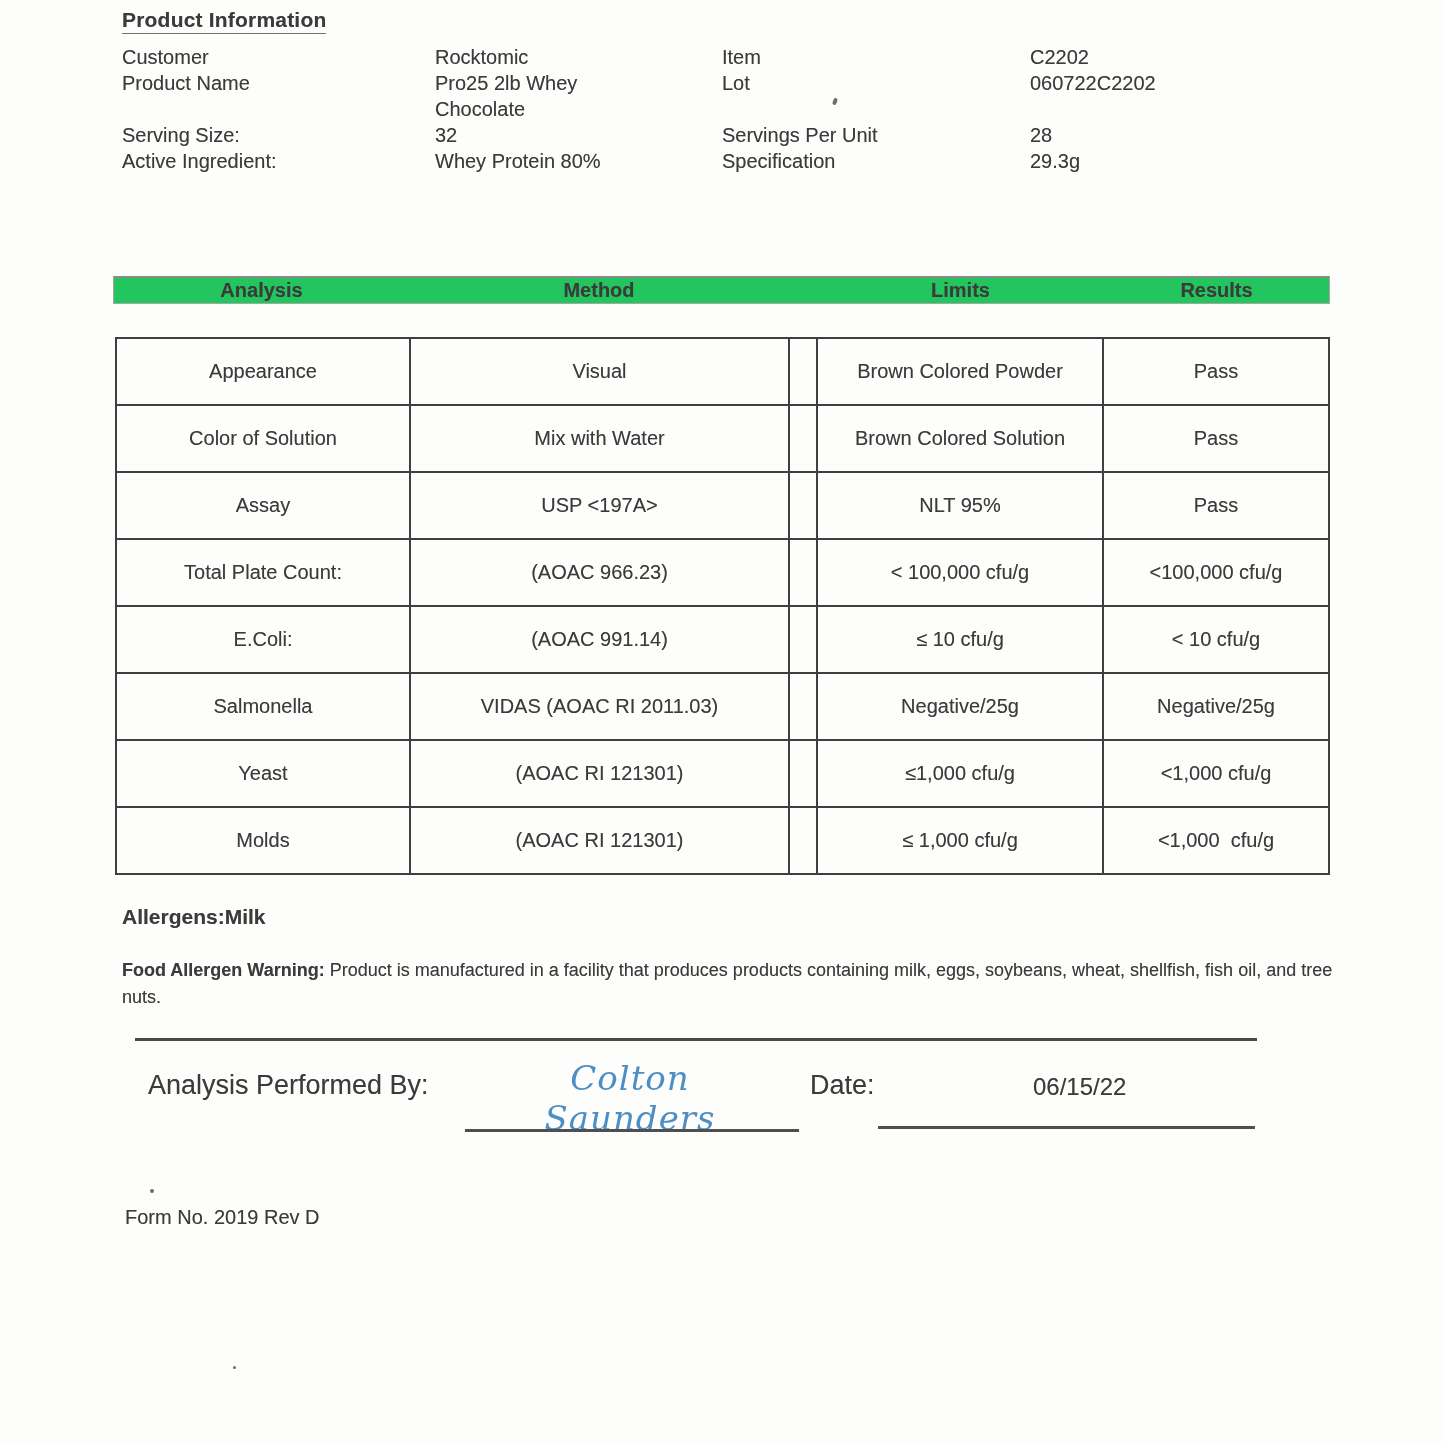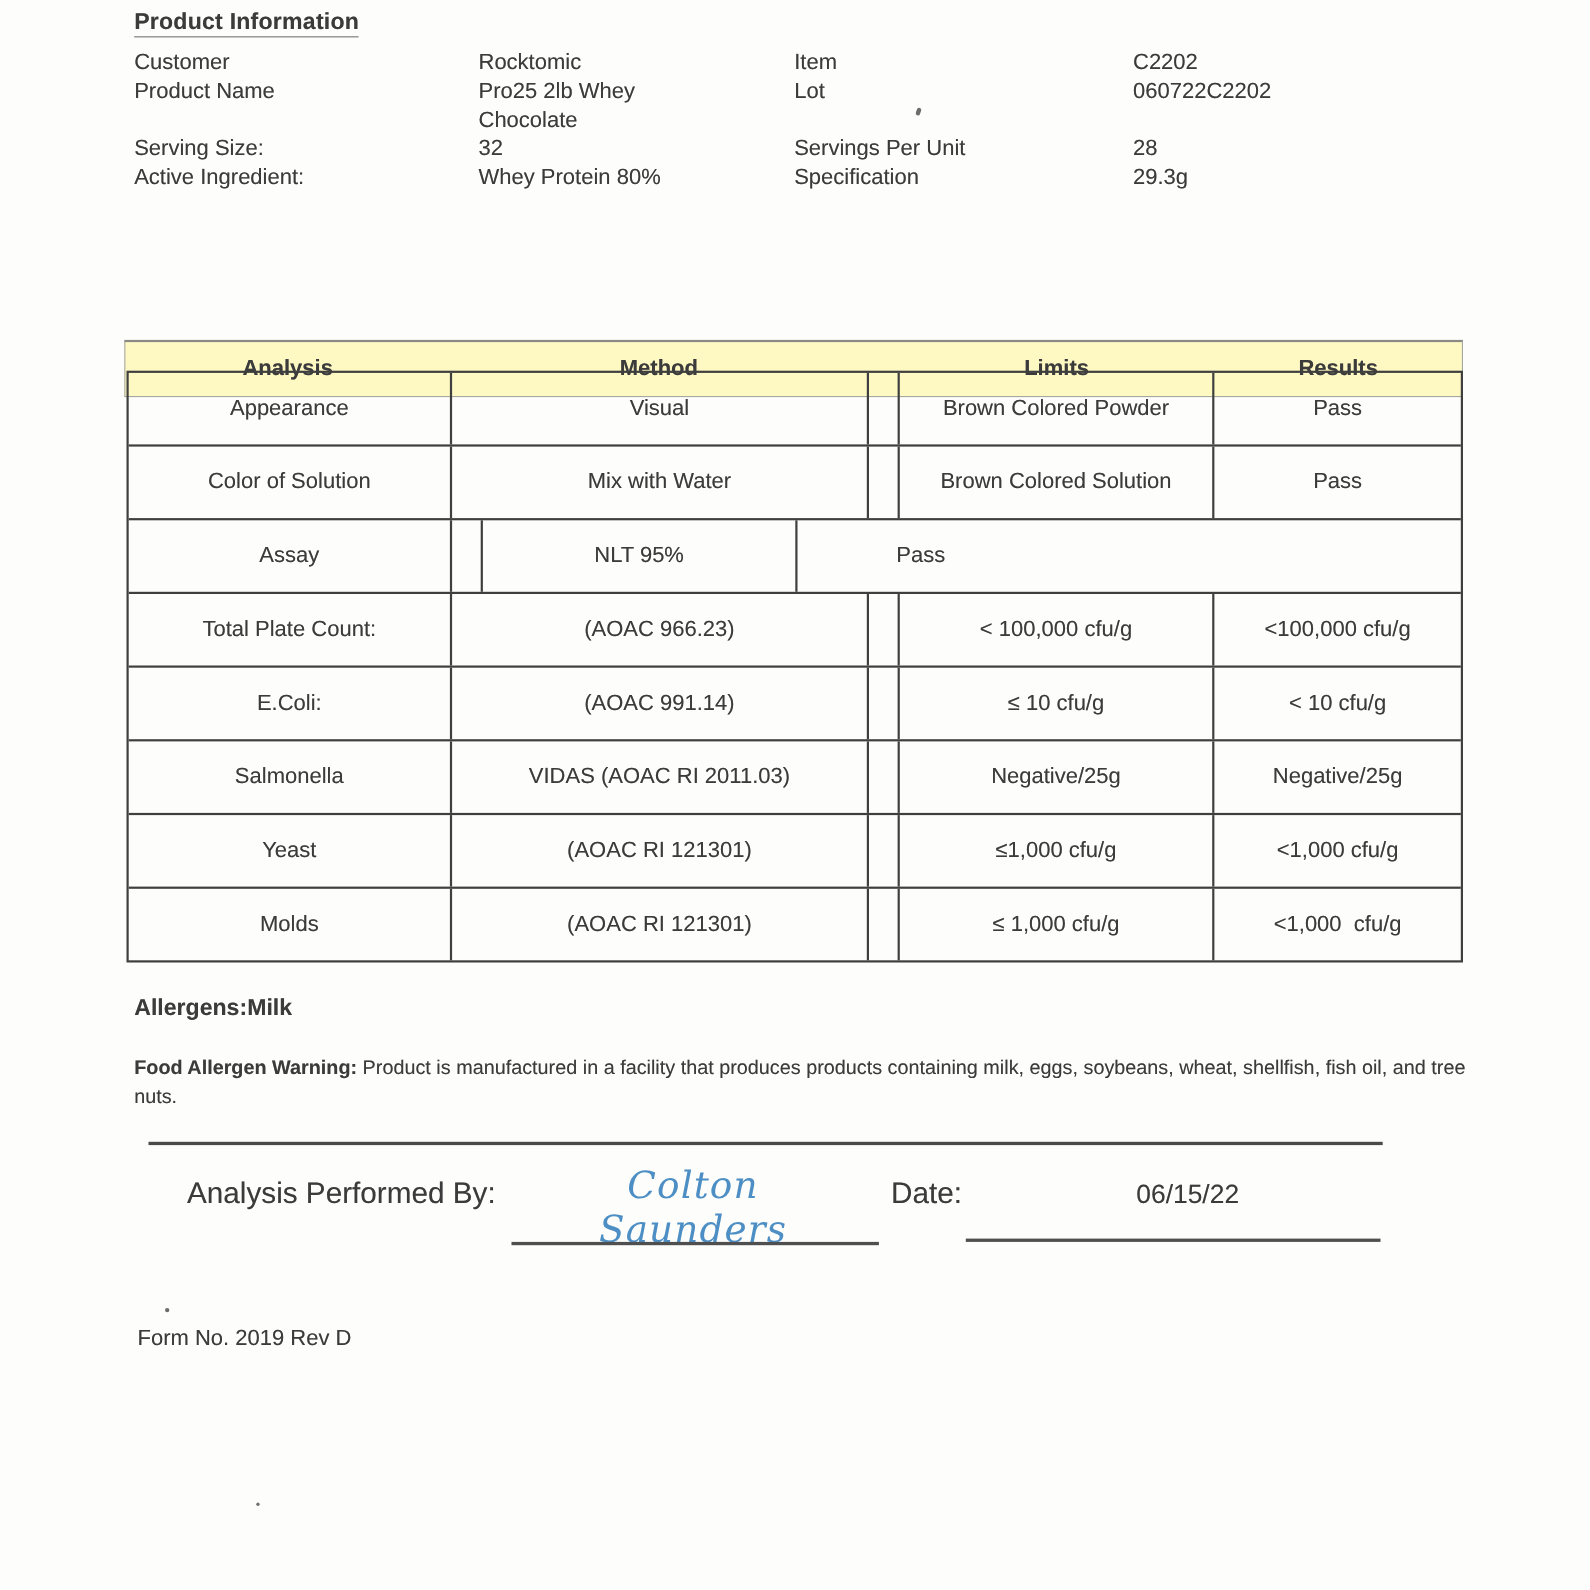--- a/index.html
+++ b/index.html
@@ -26,23 +26,23 @@
     display: grid;
     grid-template-columns: 313px 287px 308px auto;
     font-size: 20px;
     width: 1210px;
   }
   .info .cell { line-height: 1.3; }
   .info .val1 { max-width: 215px; }
 
   
   .thead {
-    position: absolute; left: 113px; top: 309px;
-    width: 1217px; height: 52px;
-    background: #fef9c3;
+    position: absolute; left: 113px; top: 276px;
+    width: 1217px; height: 28px;
+    background: #22c55e;
     border: 1px solid #a8a8a2;
     border-top: 2px solid #8b8b85;
     display: flex; align-items: center;
     font-weight: bold; font-size: 20px;
   }
   .thead .hc { text-align: center; }
   .hc.c1 { width: 295px; }
   .hc.c2 { width: 380px; }
   .hc.cgap { width: 28px; }
   .hc.c3 { width: 287px; }
@@ -81,21 +81,20 @@
   .warning b { font-weight: bold; }
 
   
   .rule-top {
     position: absolute; left: 135px; top: 1038px;
     width: 1122px; height: 3px; background: #4a4a4a;
   }
   .sig-label {
     position: absolute; left: 148px; top: 1070px;
     font-size: 27px;
-    margin-left: 22px;
   }
   .sig-name {
     position: absolute; left: 505px; top: 1058px;
     width: 250px; text-align: center;
     font-family: "DejaVu Serif", cursive, serif;
     font-style: italic; font-weight: 500;
     font-size: 34px; letter-spacing: 1px;
     color: #4d8fc4; text-shadow: none;
   }
   .sig-line {
@@ -175,20 +174,21 @@
     </div>
     <div class="trow">
       <div class="td c1">Color of Solution</div>
       <div class="td c2">Mix with Water</div>
       <div class="td cgap"></div>
       <div class="td c3">Brown Colored Solution</div>
       <div class="td c4">Pass</div>
     </div>
     <div class="trow">
       <div class="td c1">Assay</div>
+      <div class="td c2">USP &lt;197A&gt;</div>
       <div class="td cgap"></div>
       <div class="td c3">NLT 95%</div>
       <div class="td c4">Pass</div>
     </div>
     <div class="trow">
       <div class="td c1">Total Plate Count:</div>
       <div class="td c2">(AOAC 966.23)</div>
       <div class="td cgap"></div>
       <div class="td c3">&lt; 100,000 cfu/g</div>
       <div class="td c4">&lt;100,000 cfu/g</div>

